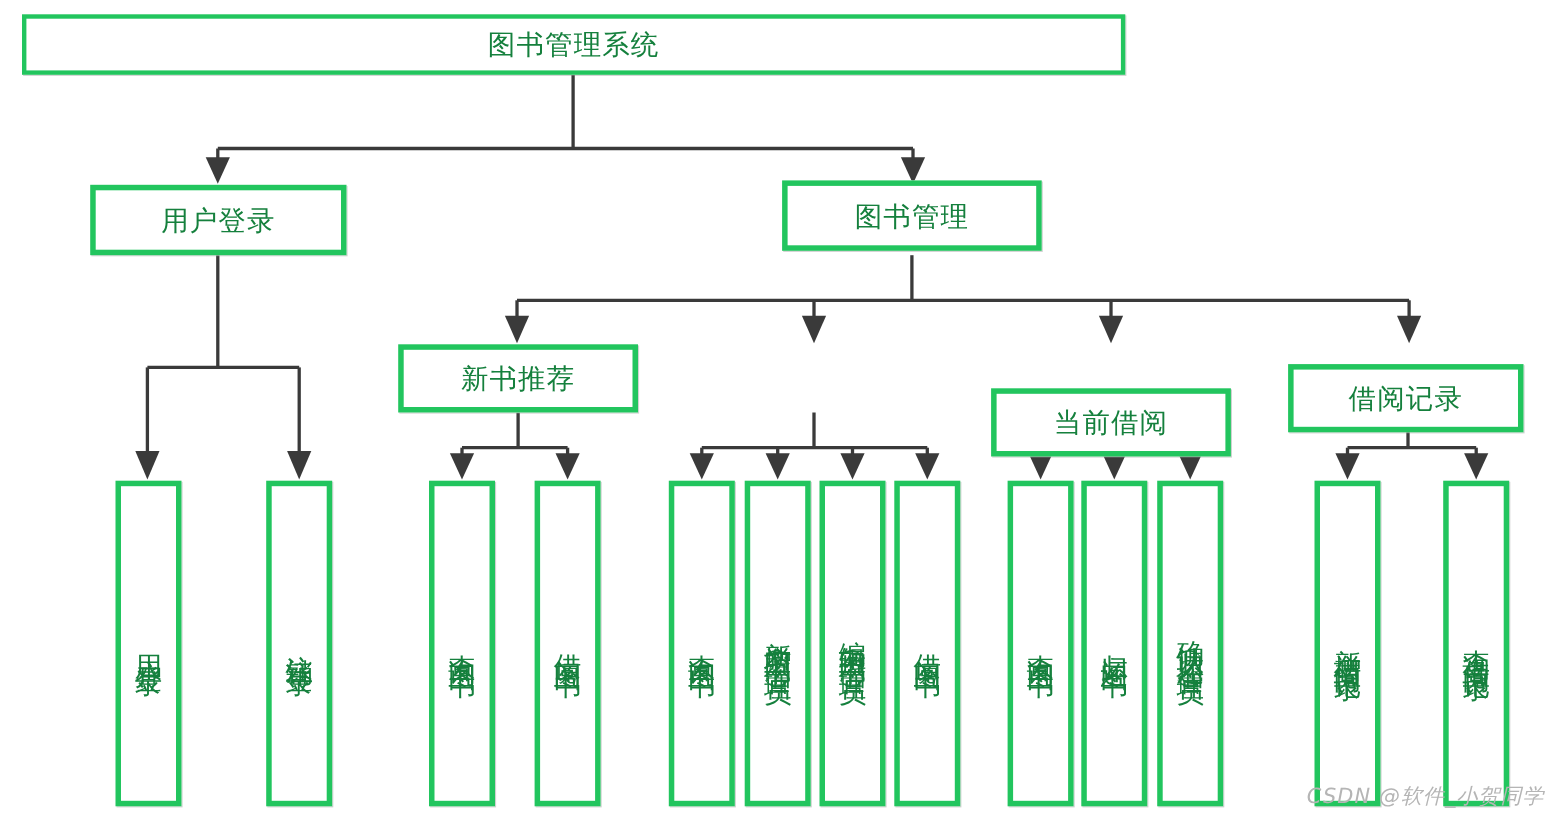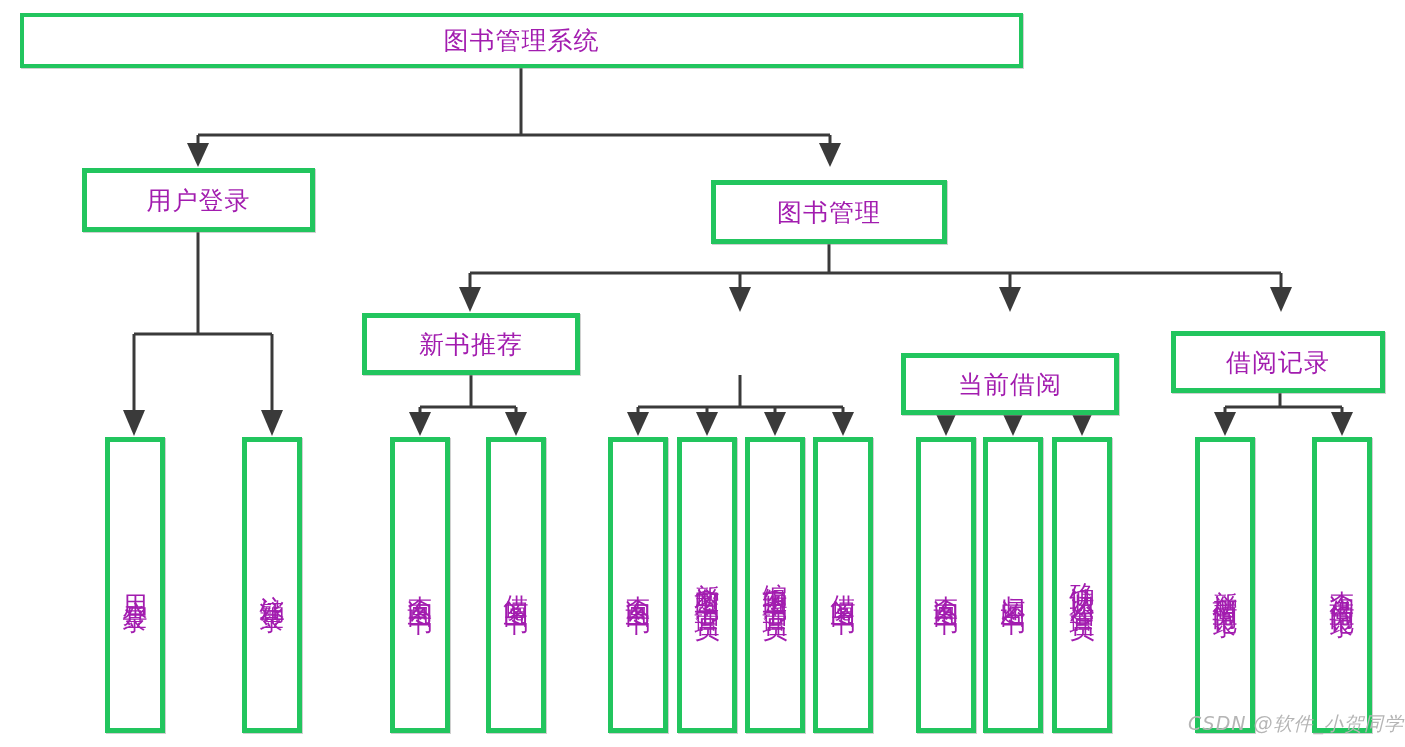--- a/index.html
+++ b/index.html
@@ -9,21 +9,21 @@
     background:#ffffff;
     font-family:"DejaVu Sans","Liberation Sans",sans-serif;
     overflow:hidden;
   }
   #wires{position:absolute;left:0;top:0;z-index:1;}
   .node{
     position:absolute;
     box-sizing:border-box;
     background:#ffffff;
     border:5px solid #22c55e;
-    color:#a21caf;
+    color:#15803d;
     display:flex;align-items:center;justify-content:center;
     z-index:2;
     box-shadow:1px 1px 0 rgba(150,150,150,0.45);
   }
   .hnode{
     font-size:25px;
     letter-spacing:1px;
     white-space:nowrap;
   }
   .root{border-width:4px;}
@@ -121,21 +121,21 @@
     </g>
   </svg>
 
   <div class="node hnode root" style="left:20px;top:13px;width:1003px;height:55px;">
     <span>图书管理系统</span>
   </div>
 
   <div class="node hnode" style="left:82px;top:168px;width:233px;height:64px;">
     <span>用户登录</span>
   </div>
-  <div class="node hnode" style="left:711px;top:180px;width:236px;height:64px;">
+  <div class="node hnode" style="left:711px;top:164px;width:236px;height:64px;">
     <span>图书管理</span>
   </div>
 
   <div class="node hnode" style="left:362px;top:313px;width:218px;height:62px;font-family:Liberation Mono, monospace;">
     <span>新书推荐</span>
   </div>
   <div class="node hnode" style="left:901px;top:313px;width:218px;height:62px;margin-top:40px;">
     <span>当前借阅</span>
   </div>
   <div class="node hnode" style="left:1171px;top:331px;width:214px;height:62px;">

